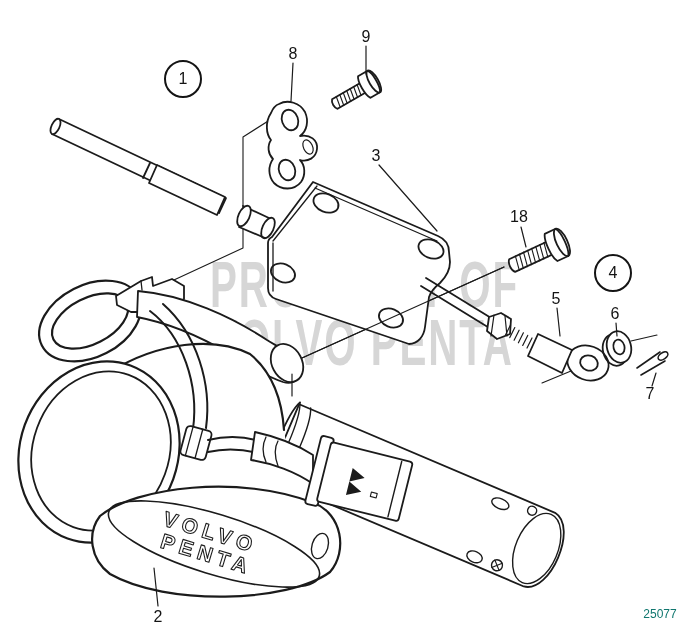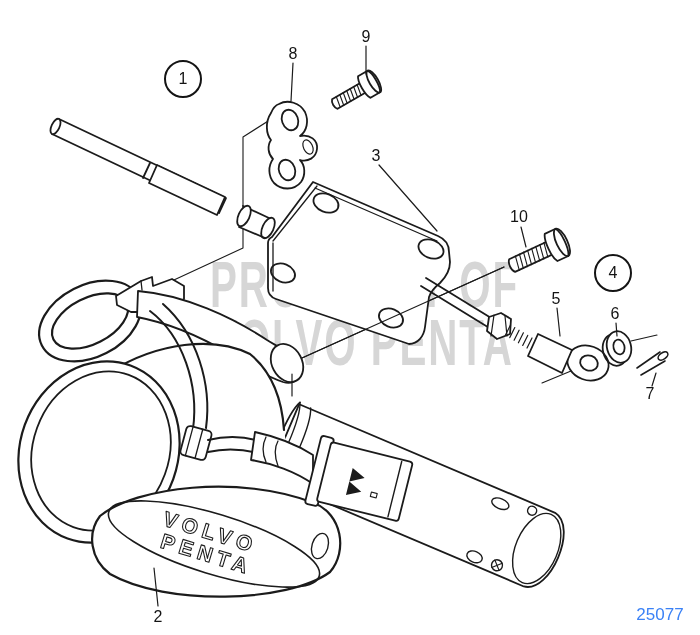--- a/index.html
+++ b/index.html
@@ -16,21 +16,21 @@
   .artwork{position:absolute;left:0;top:0;z-index:1;}
   .callout{
     position:absolute;z-index:2;color:#141414;font-size:16px;line-height:1;
     transform:translate(-50%,-50%);white-space:nowrap;
   }
   .callout.circled{
     width:34px;height:34px;border:2px solid #141414;border-radius:50%;
     display:flex;align-items:center;justify-content:center;background:#fff;
   }
   .figure-number{
-    position:absolute;z-index:2;color:#3b82f6;font-size:17px;line-height:1;
+    position:absolute;z-index:2;color:#0f766e;font-size:12px;line-height:1;
     transform:translate(-50%,-50%);
   }
   svg *{vector-effect:none;}
 </style>
 </head>
 <body>
 
 <div class="stage">
 
   <div class="watermark">
@@ -226,20 +226,20 @@
 
   <div class="callout circled" style="left:183px;top:79px">
       <span>1</span>
     </div>
   <div class="callout circled" style="left:613px;top:273px">
       <span>4</span>
     </div>
   <div class="callout" style="left:293px;top:54px">8</div>
   <div class="callout" style="left:366px;top:37px">9</div>
   <div class="callout" style="left:376px;top:156px">3</div>
-  <div class="callout" style="left:519px;top:217px">10</div>
+  <div class="callout" style="left:519px;top:217px">18</div>
   <div class="callout" style="left:556px;top:299px">5</div>
   <div class="callout" style="left:615px;top:314px">6</div>
   <div class="callout" style="left:650px;top:394px">7</div>
   <div class="callout" style="left:158px;top:617px">2</div>
 
   <div class="figure-number" style="left:660px;top:614px">25077</div>
 </div>
 
 </body></html>

